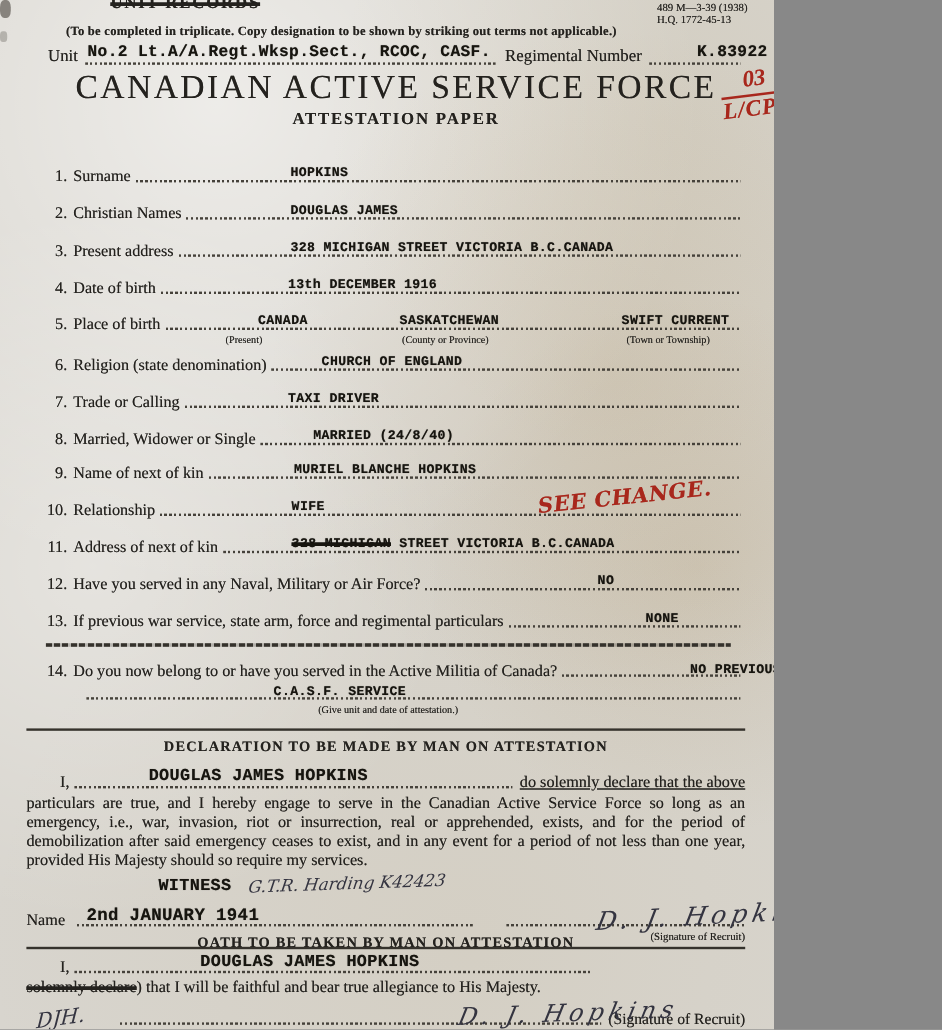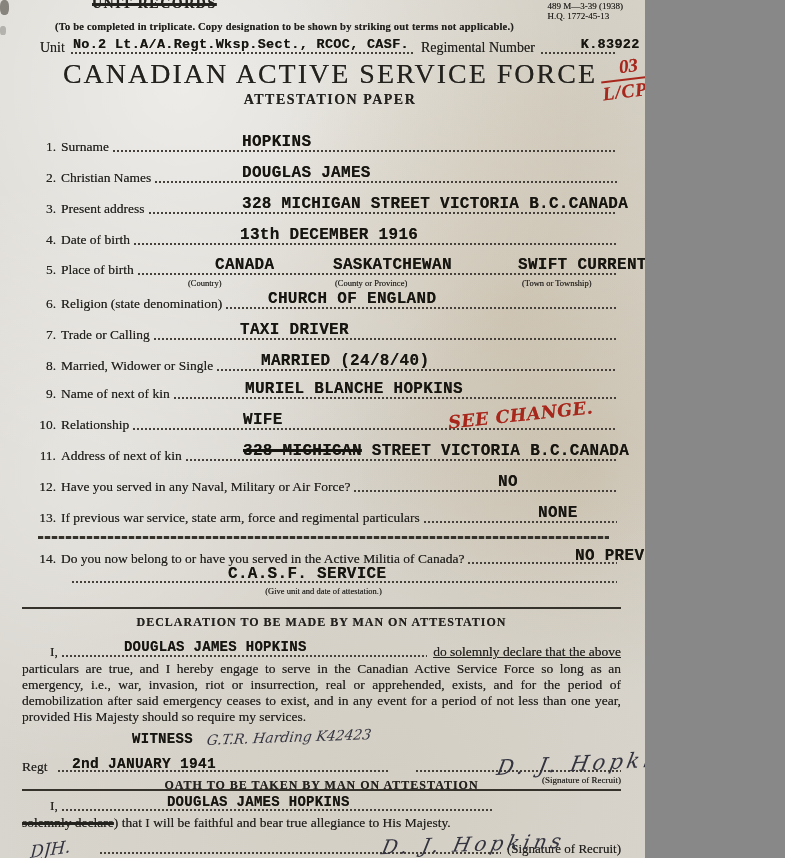--- a/index.html
+++ b/index.html
@@ -57,21 +57,21 @@
   .red-frac .top { display:block; border-bottom:2.5px solid #a8271c; padding:0 8px 1px 8px; }
   .red-frac .bottom { display:block; letter-spacing:1px; }
   .red-scribble { position:absolute; left:690px; top:42px; }
 
   
   .questions { position:absolute; left:30px; right:28px; top:124px; }
   .q-row { position:relative; display:flex; align-items:flex-end; height:31px; font-size:13.5px; }
   .q-num { width:26px; text-align:right; padding-right:5px; flex:none; }
   .q-label { flex:none; padding-right:4px; white-space:nowrap; }
   .q-fill { flex:1; height:1.6px; margin-bottom:3px; align-self:flex-end; }
-  .q-row .answer { position:absolute; bottom:4px; font-size:16px; }
+  .q-row .answer { position:absolute; bottom:4px; font-size:11px; }
   .caption-row { position:relative; height:12px; font-size:8.5px; }
   .caption-row span { position:absolute; top:0; }
   .struck { text-decoration:line-through; text-decoration-thickness:2.5px; }
   .see-change { position:absolute; left:418px; bottom:8px; font-size:17.5px; font-weight:bold; font-style:italic;
                 letter-spacing:.5px; transform:rotate(-6deg); font-family:"DejaVu Serif", serif; }
 
   
   .sec-heading { text-align:center; font-size:12px; font-weight:bold; letter-spacing:1px; }
   .decl-line1 { position:relative; display:flex; align-items:flex-end; height:24px; font-size:13.5px; margin:6px 0 0 0; }
   .decl-line1 .lead { flex:none; padding:0 4px 0 28px; }
@@ -157,21 +157,21 @@
 
     <div class="q-row" style="height:30px;">
       <span class="q-num printed">5.</span>
       <span class="q-label printed">Place of birth</span>
       <span class="q-fill dotline"></span>
       <span class="answer typed" style="left:185px;">CANADA</span>
       <span class="answer typed" style="left:303px;">SASKATCHEWAN</span>
       <span class="answer typed" style="left:488px;">SWIFT CURRENT</span>
     </div>
     <div class="caption-row printed">
-      <span style="left:158px;">(Country)</span>
+      <span style="left:158px;">(Present)</span>
       <span style="left:305px;">(County or Province)</span>
       <span style="left:492px;">(Town or Township)</span>
     </div>
 
     <div class="q-row" style="height:22px;">
       <span class="q-num printed">6.</span>
       <span class="q-label printed">Religion (state denomination)</span>
       <span class="q-fill dotline"></span>
       <span class="answer typed" style="left:238px;">CHURCH OF ENGLAND</span>
     </div>
@@ -256,21 +256,21 @@
       <span class="tail printed">do solemnly declare that the above</span>
     </div>
     <div class="decl-body printed">particulars are true, and I hereby engage to serve in the Canadian Active Service Force so long as an emergency, i.e., war, invasion, riot or insurrection, real or apprehended, exists, and for the period of demobilization after said emergency ceases to exist, and in any event for a period of not less than one year, provided His Majesty should so require my services.</div>
 
     <div class="witness-row">
       <span class="typed" style="position:absolute; left:110px; top:2px; font-size:14px;">WITNESS</span>
       <span class="handwriting" style="position:absolute; left:185px; top:0px; font-size:14px; transform:rotate(-2deg) skewX(-10deg);">G.T.R. Harding K42423</span>
     </div>
 
     <div class="date-row">
-      <span class="printed" style="flex:none; padding-right:10px;">Regt</span>
+      <span class="printed" style="flex:none; padding-right:10px;">Name</span>
       <span class="q-fill dotline" style="flex:none; width:330px; position:relative;"></span>
       <span class="typed" style="position:absolute; left:50px; bottom:3px; font-size:14.5px;">2nd JANUARY 1941</span>
       <span style="flex:none; width:28px;"></span>
       <span class="q-fill dotline" style="position:relative;"></span>
       <span class="handwriting" style="position:absolute; left:475px; bottom:0px; font-size:21px; letter-spacing:4px; transform:rotate(-3deg) skewX(-14deg);">D. J. Hopkins</span>
     </div>
     <div style="position:relative; height:12px;">
       <span class="sig-caption printed" style="position:absolute; left:520px;">(Signature of Recruit)</span>
     </div>
     <div class="rule" style="height:1.5px; margin-top:2px;"></div>

